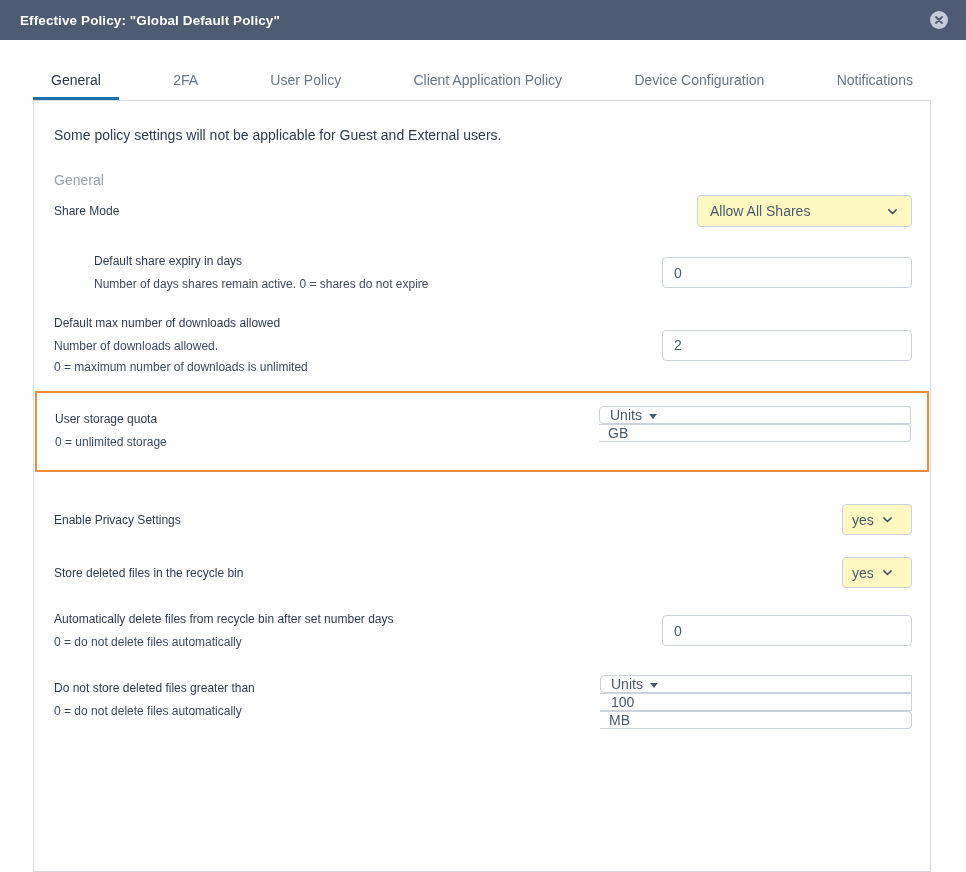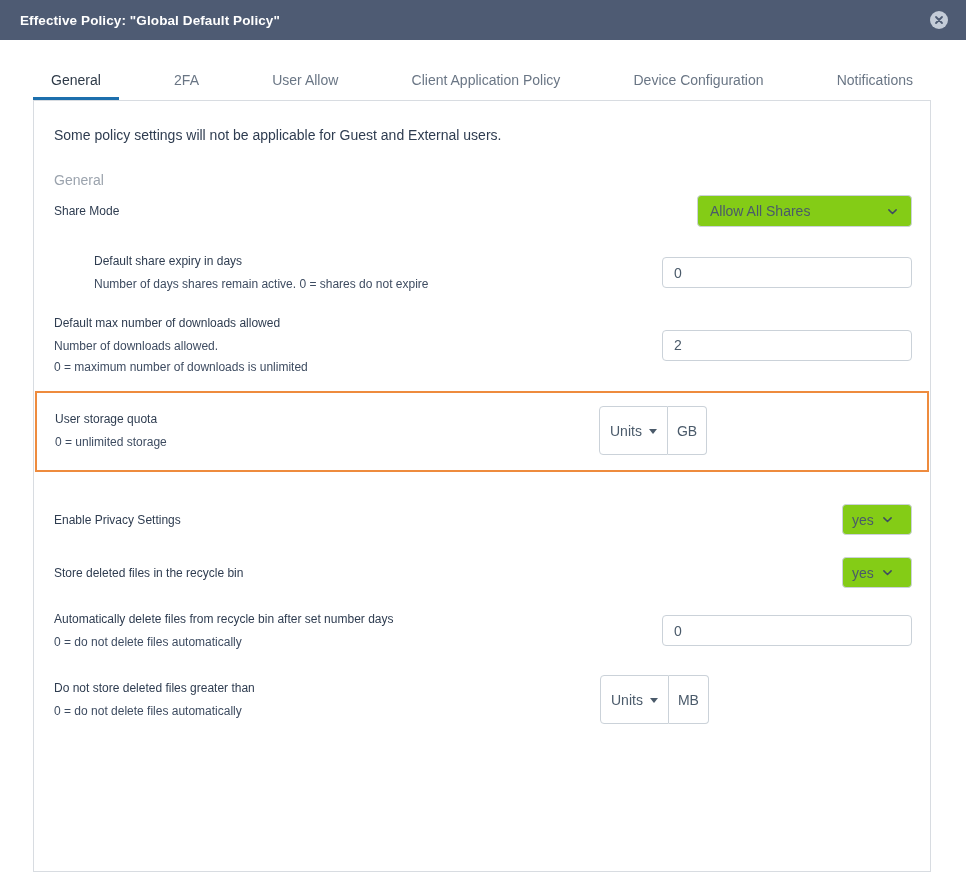--- a/index.html
+++ b/index.html
@@ -91,21 +91,21 @@
   .select {
     height: 32px;
     border: 1px solid #cbd2d9;
     border-radius: 4px;
     display: flex;
     align-items: center;
     padding: 0 12px;
     font-size: 14px;
     color: #4a5a6a;
     cursor: pointer;
-    background: #84cc16;
+    background: #fef9c3;
   }
   .select .chev { margin-left: auto; display: flex; }
   .select.wide { width: 215px; }
   .select.small { width: 70px; height: 31px; padding: 0 9px; }
   .select.small .chev { margin-left: 7px; }
 
   .text-input {
     width: 250px;
     height: 31px;
     border: 1px solid #cbd2d9;
@@ -117,20 +117,21 @@
     outline: none;
     background: #fff;
   }
 
   
   .units-group {
     display: flex;
     align-items: stretch;
     height: 49px;
     width: 312px;
+    flex-direction: column;
   }
   .units-btn {
     border: 1px solid #cbd2d9;
     border-radius: 4px 0 0 4px;
     background: #fff;
     display: flex;
     align-items: center;
     gap: 7px;
     padding: 0 10px;
     font-size: 14px;
@@ -196,21 +197,21 @@
         </svg>
     </span>
   </button>
 </div>
 
 <div class="content-col">
 
   <div class="tabs">
     <div class="tab active">General</div>
     <div class="tab">2FA</div>
-    <div class="tab">User Allow</div>
+    <div class="tab">User Policy</div>
     <div class="tab">Client Application Policy</div>
     <div class="tab">Device Configuration</div>
     <div class="tab">Notifications</div>
   </div>
 
   <div class="panel">
 
     <div class="notice">Some policy settings will not be applicable for Guest and External users.</div>
 
     <div class="section-label">General</div>
@@ -295,18 +296,19 @@
     <div class="row row-maxsize">
       <div>
         <div class="field-label">Do not store deleted files greater than</div>
         <div class="help">0 = do not delete files automatically</div>
       </div>
       <div class="units-group">
         <button class="units-btn">
           <span>Units</span>
           <span class="caret"></span>
         </button>
+        <input class="units-input" type="text" value="100" style="">
         <span class="units-suffix">MB</span>
       </div>
     </div>
 
   </div>
 </div>
 
 </body></html>

